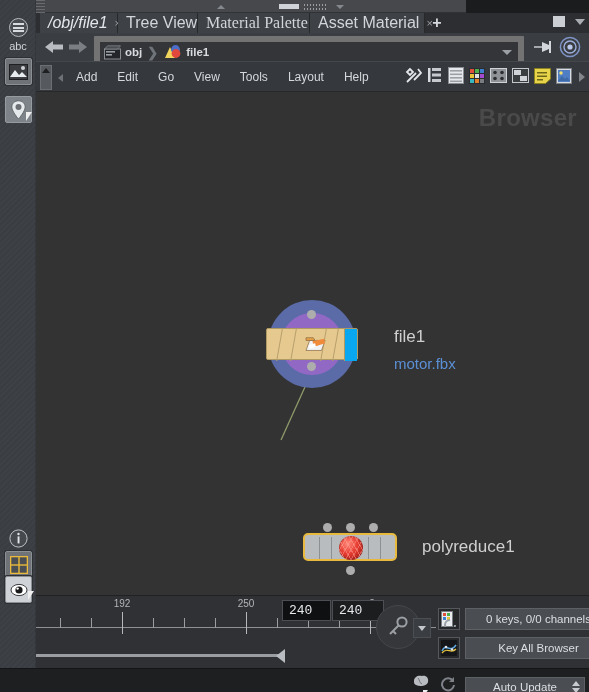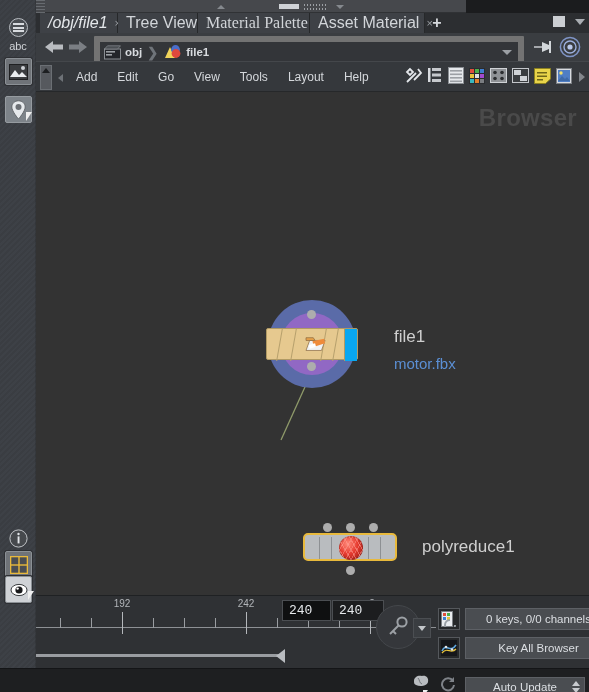--- a/index.html
+++ b/index.html
@@ -606,21 +606,21 @@
         <div class="tick minor" style="left:117px;"></div>
         <div class="tick minor" style="left:148px;"></div>
         <div class="tick minor" style="left:179px;"></div>
         <div class="tick major" style="left:210px;"></div>
         <div class="tick minor" style="left:241px;"></div>
         <div class="tick minor" style="left:272px;"></div>
         <div class="tick minor" style="left:303px;"></div>
         <div class="tick major" style="left:334px;"></div>
 
         <div class="tick-label" style="left:86px;">192</div>
-        <div class="tick-label" style="left:210px;">242</div>
+        <div class="tick-label" style="left:210px;">250</div>
         <div class="tick-label" style="left:336px;">2</div>
       </div>
 
       <div class="playbar">
         <div class="pb-track"></div>
         <div class="pb-handle"></div>
       </div>
 
       <div class="frame-field" style="left:246px; width:49px;">240</div>
       <div class="frame-field" style="left:296px; width:52px; background:#1c1d1f;">240</div>

